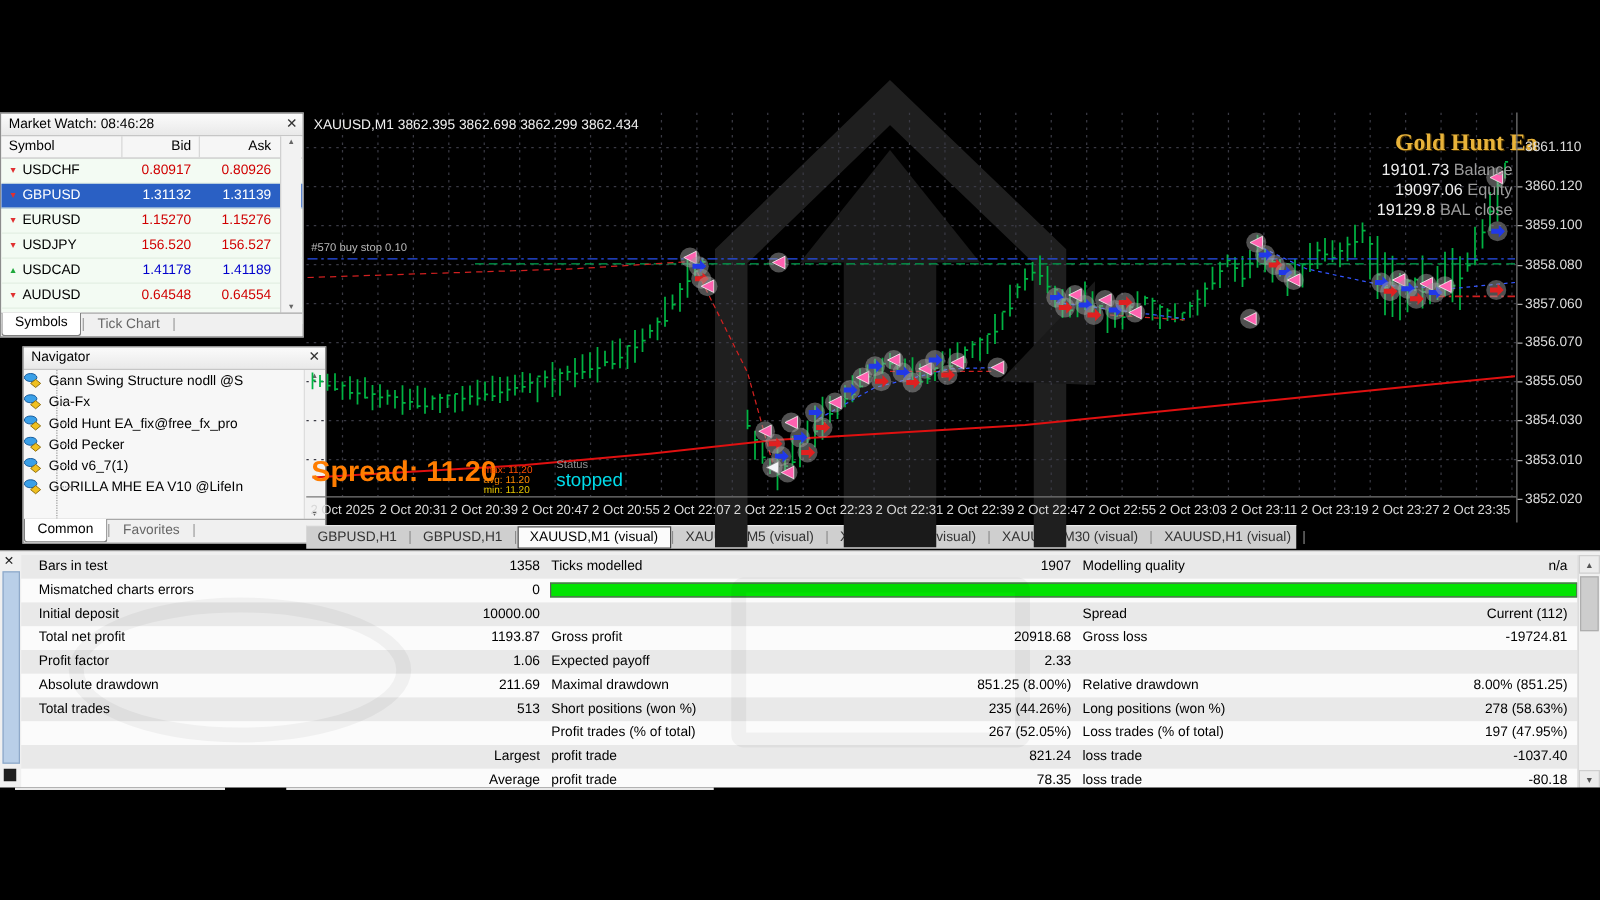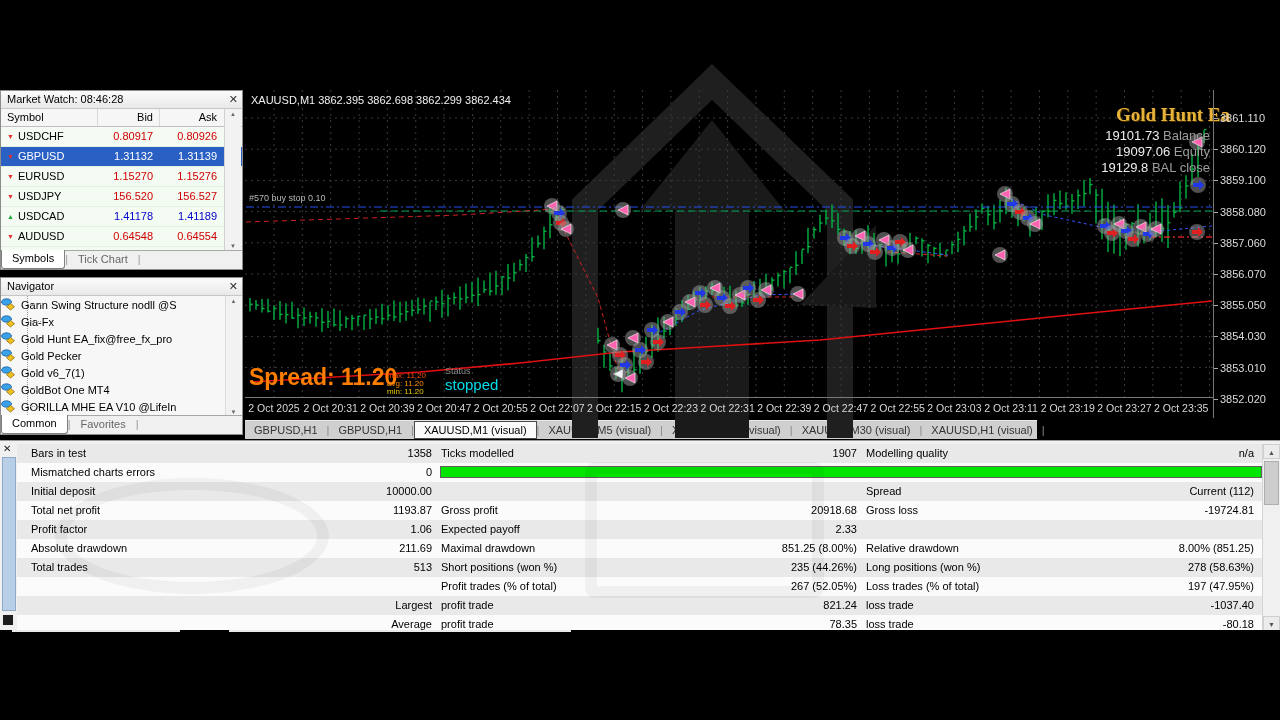--- a/index.html
+++ b/index.html
@@ -21,21 +21,21 @@
   .mw-row.sel{background:#2a60c4;}
   .mw-row.sel .sym,.mw-row.sel .val{color:#fff !important;}
   .tri{font-size:7px;line-height:1;}
   .mw-scroll{position:absolute;right:1px;top:18px;bottom:18px;width:16px;background:#f2f2f2;border-left:1px solid #d0d0d0;}
   .scroll-glyph{position:absolute;left:0;width:100%;text-align:center;font-size:6px;color:#666;}
   .bottom-tabs{position:absolute;left:0;right:0;bottom:0;height:18px;background:#f0f0f0;border-top:1px solid #a8a8a8;display:flex;align-items:stretch;font-size:11px;}
   .btab{padding:0 10px;line-height:17px;color:#666;}
   .btab.active{background:#fff;border:1px solid #808080;border-top:none;color:#000;margin-top:-1px;border-radius:0 0 3px 3px;}
   .tabsep{color:#999;line-height:17px;}
   
-  #navigator{left:0;top:277px;width:243px;height:158px;}
+  #navigator{left:18px;top:277px;width:243px;height:158px;}
   #nav-list{position:relative;height:121px;background:#f7f7f7;overflow:hidden;}
   .treeline{position:absolute;left:26px;top:0;bottom:0;border-left:1px dotted #9a9a9a;}
   .nav-item{height:17px;display:flex;align-items:center;font-size:11px;color:#000;position:relative;white-space:nowrap;}
   .nav-item::before{content:"";position:absolute;left:27px;top:8px;width:13px;border-top:1px dotted #9a9a9a;}
   .nav-item svg{margin-right:5px;flex:0 0 auto;}
   .nav-scroll{position:absolute;right:1px;top:0;bottom:0;width:15px;background:#f2f2f2;border-left:1px solid #ddd;}
   
   #chart{position:absolute;left:245px;top:90px;width:1035px;height:328px;z-index:3;}
   #chartSvg{position:absolute;left:0;top:0;}
   #price-scale{position:absolute;left:968px;top:0;width:67px;height:328px;border-left:1px solid #787878;background:transparent;}
@@ -203,27 +203,20 @@
           <polygon points="9.5,5.5 13.5,8.7 9.5,12 5.5,8.7" fill="#f0c020" stroke="#8f6f10" stroke-width="0.8"></polygon>
         </svg>
         <span>Gold Pecker</span>
       </div>
       <div class="nav-item">
         <svg width="15" height="13" viewBox="0 0 15 13">
           <ellipse cx="5.5" cy="4" rx="5" ry="3.2" fill="#3aa0e8" stroke="#185d9e" stroke-width="0.8"></ellipse>
           <polygon points="9.5,5.5 13.5,8.7 9.5,12 5.5,8.7" fill="#f0c020" stroke="#8f6f10" stroke-width="0.8"></polygon>
         </svg>
         <span>Gold v6_7(1)</span>
-      </div>
-      <div class="nav-item">
-        <svg width="15" height="13" viewBox="0 0 15 13">
-          <ellipse cx="5.5" cy="4" rx="5" ry="3.2" fill="#3aa0e8" stroke="#185d9e" stroke-width="0.8"></ellipse>
-          <polygon points="9.5,5.5 13.5,8.7 9.5,12 5.5,8.7" fill="#f0c020" stroke="#8f6f10" stroke-width="0.8"></polygon>
-        </svg>
-        <span>GoldBot One MT4</span>
       </div>
       <div class="nav-item">
         <svg width="15" height="13" viewBox="0 0 15 13">
           <ellipse cx="5.5" cy="4" rx="5" ry="3.2" fill="#3aa0e8" stroke="#185d9e" stroke-width="0.8"></ellipse>
           <polygon points="9.5,5.5 13.5,8.7 9.5,12 5.5,8.7" fill="#f0c020" stroke="#8f6f10" stroke-width="0.8"></polygon>
         </svg>
         <span>GORILLA  MHE  EA V10 @LifeIn</span>
       </div>
     </div>
   <div class="bottom-tabs" id="nav-tabs">

